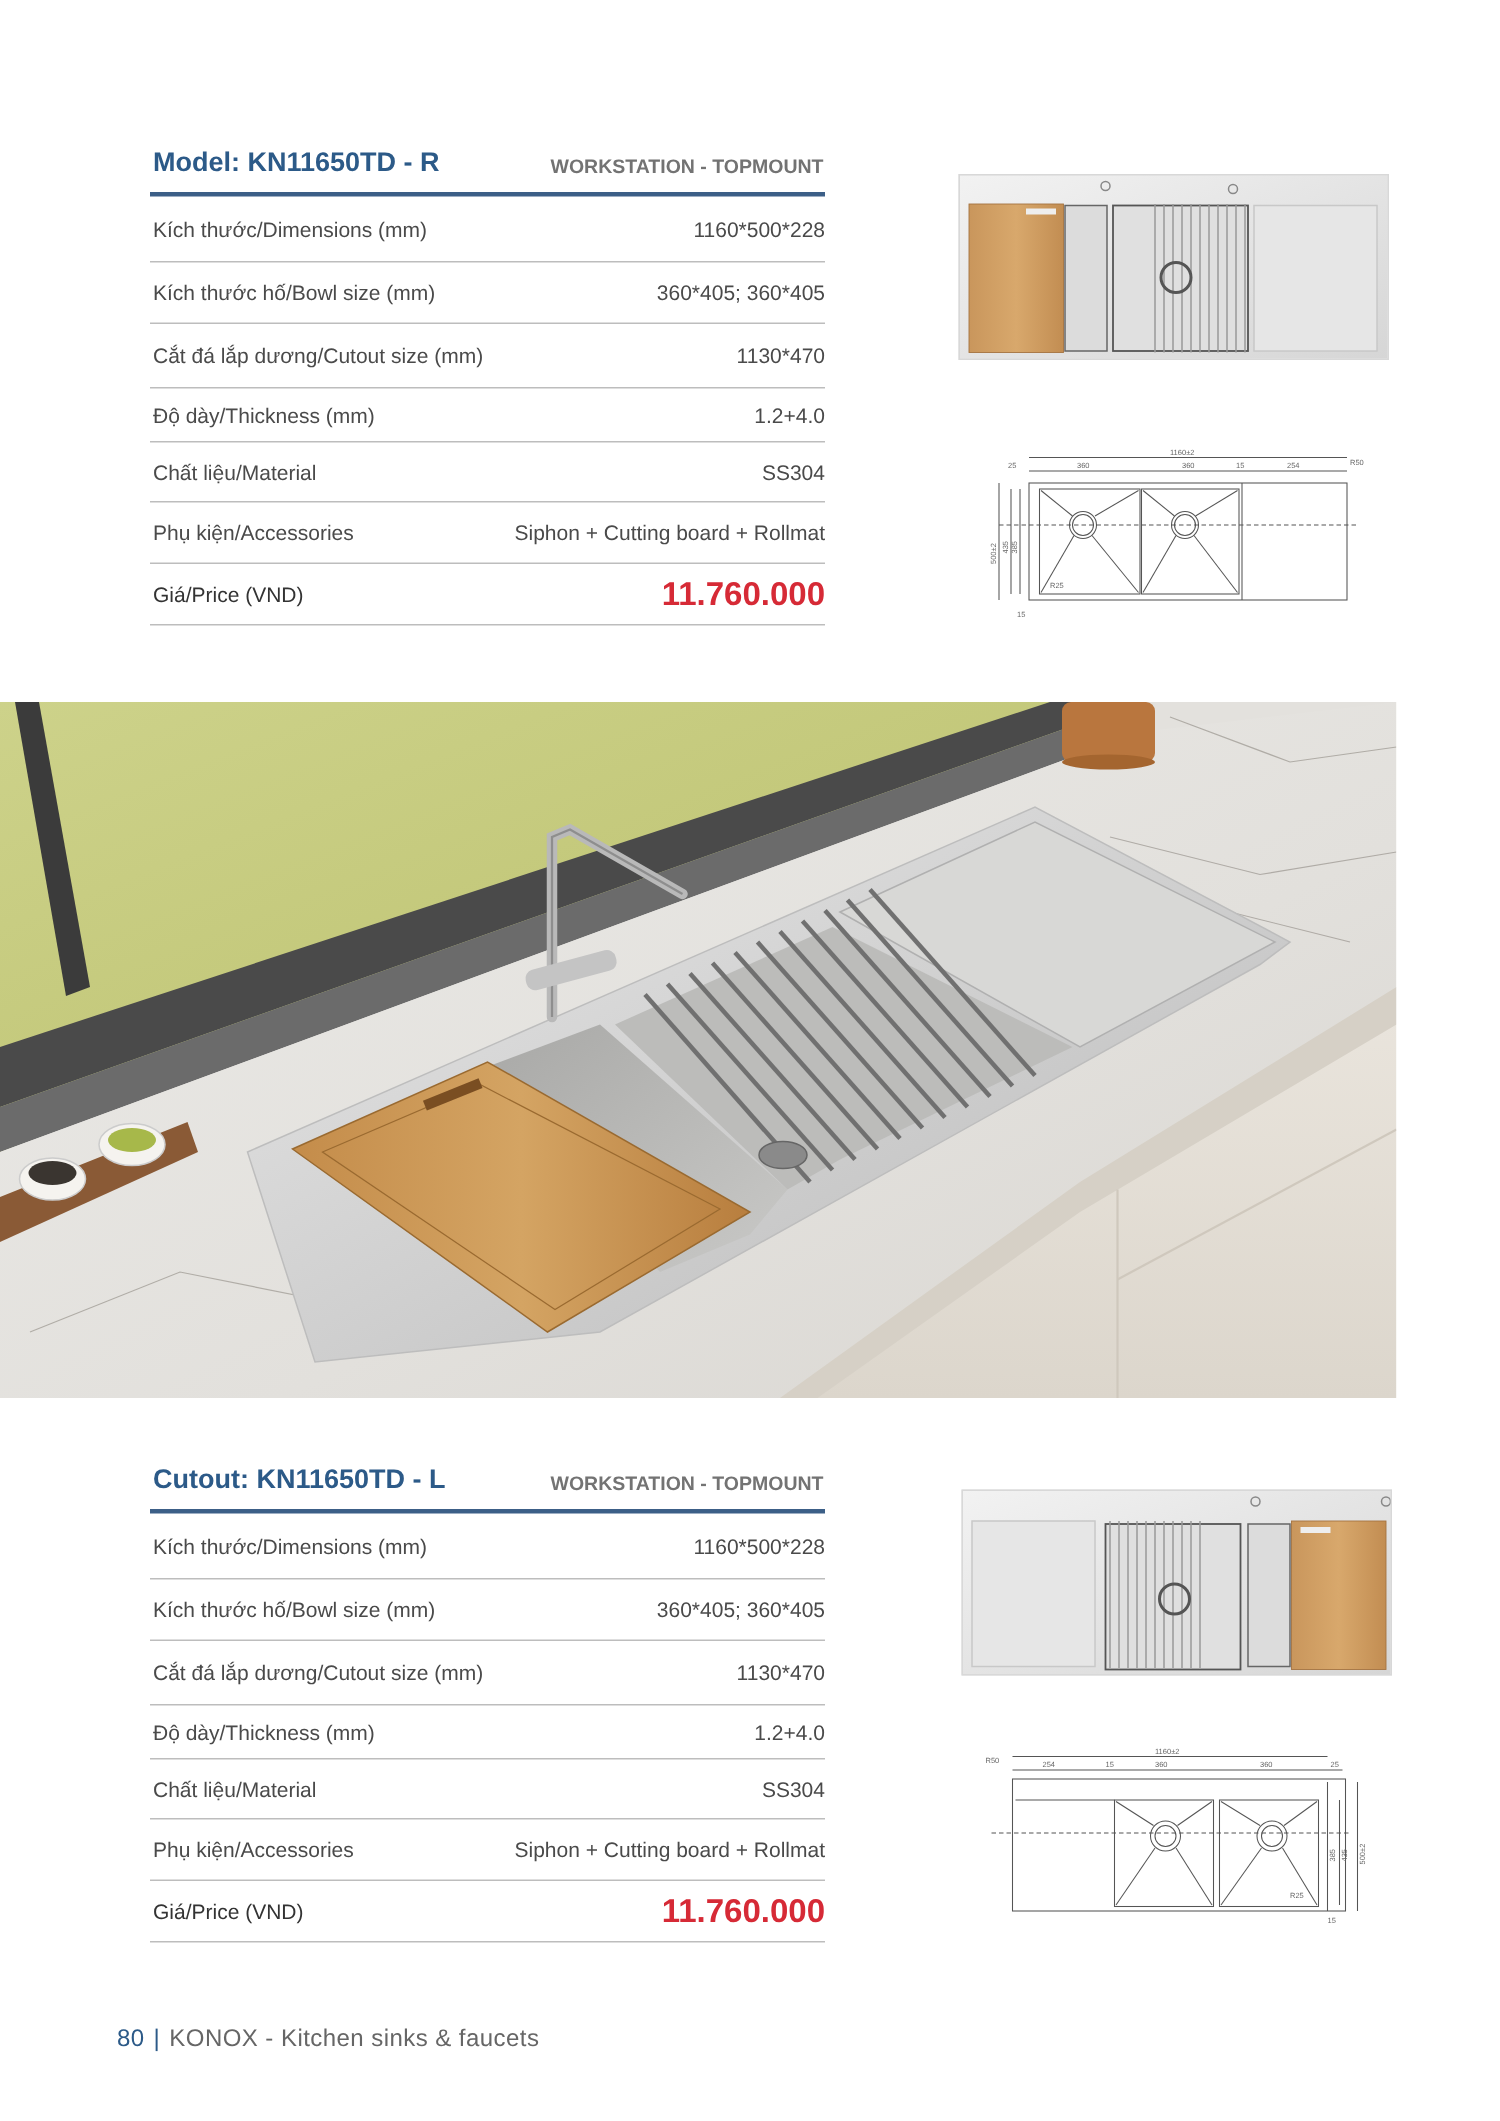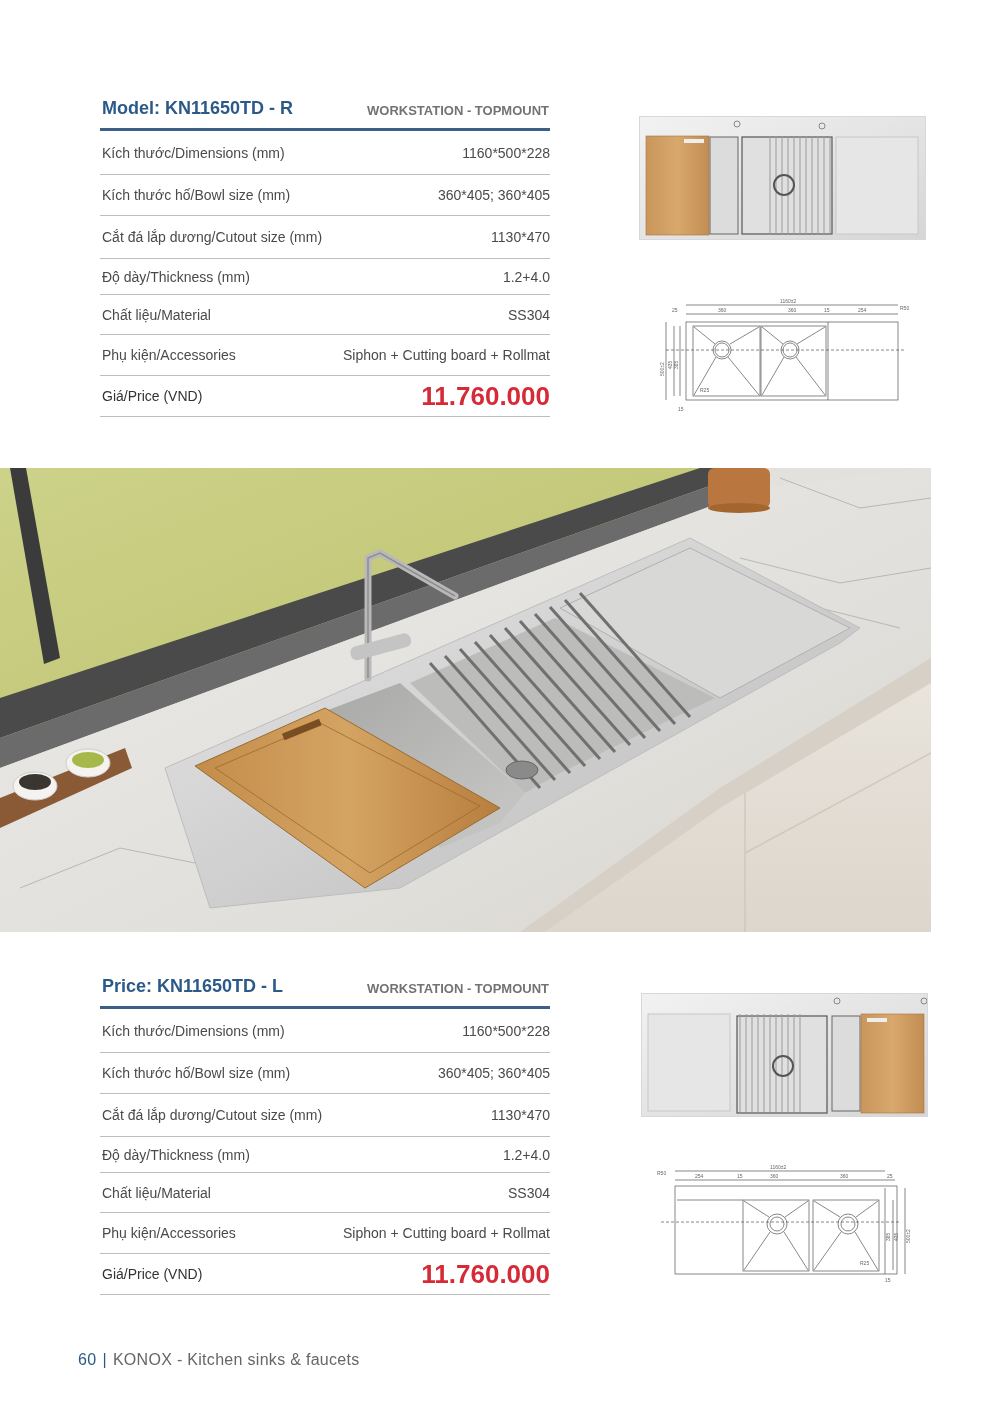--- a/index.html
+++ b/index.html
@@ -4,21 +4,21 @@
 <style>
   html,body{margin:0;padding:0;background:#fff;}
   body{width:1000px;height:1414px;position:relative;overflow:hidden;font-family:"Liberation Sans",sans-serif;color:#444;}
   .spec{position:absolute;left:100px;width:450px;}
   .spec-head{display:flex;justify-content:space-between;align-items:flex-end;height:38px;border-bottom:3px solid #3c5f87;padding:0 1px 9px 2px;box-sizing:border-box;height:47px;gap:35px;}
   .model-title{font-size:18px;font-weight:bold;color:#2c5a88;letter-spacing:0px;}
   .model-type{font-size:13px;font-weight:bold;color:#737373;margin-bottom:1px;}
   .row{display:flex;justify-content:space-between;align-items:center;border-bottom:1.5px solid #bdbdbd;padding:0 0 0 2px;box-sizing:border-box;font-size:14px;color:#4a4a4a;}
   .row .v{}
   .row.price .k{font-weight:normal;color:#333;}
-  .row.price .v{font-weight:bold;color:#d62a36;font-size:26px;}
+  .row.price .v{font-weight:bold;color:#d62a36;font-size:22px;}
   .product-img{position:absolute;background:#e4e4e4;border:1px solid #d8d8d8;box-sizing:border-box;}
   .drawing{position:absolute;}
   .photo{position:absolute;left:0;top:468px;width:931px;height:464px;overflow:hidden;}
   .footer{position:absolute;left:78px;top:1351px;font-size:16px;color:#666;letter-spacing:0.3px;}
   .footer .pg{color:#2c5a88;}
   .footer .sep{margin:0 6px;color:#2c5a88;}
 </style>
 </head>
 <body>
 
@@ -229,21 +229,21 @@
     <ellipse cx="88" cy="295" rx="22" ry="14" fill="#f5f3ef" stroke="#ccc"></ellipse>
     <ellipse cx="88" cy="292" rx="16" ry="8" fill="#a7b84a"></ellipse>
 
     <rect x="708" y="0" width="62" height="40" rx="6" fill="#b9763e"></rect>
     <ellipse cx="739" cy="40" rx="31" ry="5" fill="#a4652f"></ellipse>
   </svg>
 </div>
 
 <div class="spec" style="top:962px;">
   <div class="spec-head">
-    <span class="model-title">Price: KN11650TD - L</span>
+    <span class="model-title">Cutout: KN11650TD - L</span>
     <span class="model-type">WORKSTATION  - TOPMOUNT</span>
   </div>
   <div class="row" style="height:44px;">
       <span class="k">Kích thước/Dimensions (mm)</span>
       <span class="v">1160*500*228</span>
     </div>
   <div class="row" style="height:41px;">
       <span class="k">Kích thước hố/Bowl size (mm)</span>
       <span class="v">360*405; 360*405</span>
     </div>
@@ -342,14 +342,14 @@
     <text x="2" y="15">R50</text>
     <text x="252" y="80" transform="rotate(-90 255 80)">500±2</text>
     <text x="240" y="78" transform="rotate(-90 243 78)">435</text>
     <text x="232" y="78" transform="rotate(-90 235 78)">385</text>
     <text x="230" y="122">15</text>
     <text x="205" y="105">R25</text>
   </svg>
 </div>
 
 <div class="footer">
-  <span class="pg">60</span><span class="sep">|</span><span>KONOX - Kitchen sinks &amp; faucets</span>
+  <span class="pg">80</span><span class="sep">|</span><span>KONOX - Kitchen sinks &amp; faucets</span>
 </div>
 
 </body></html>

